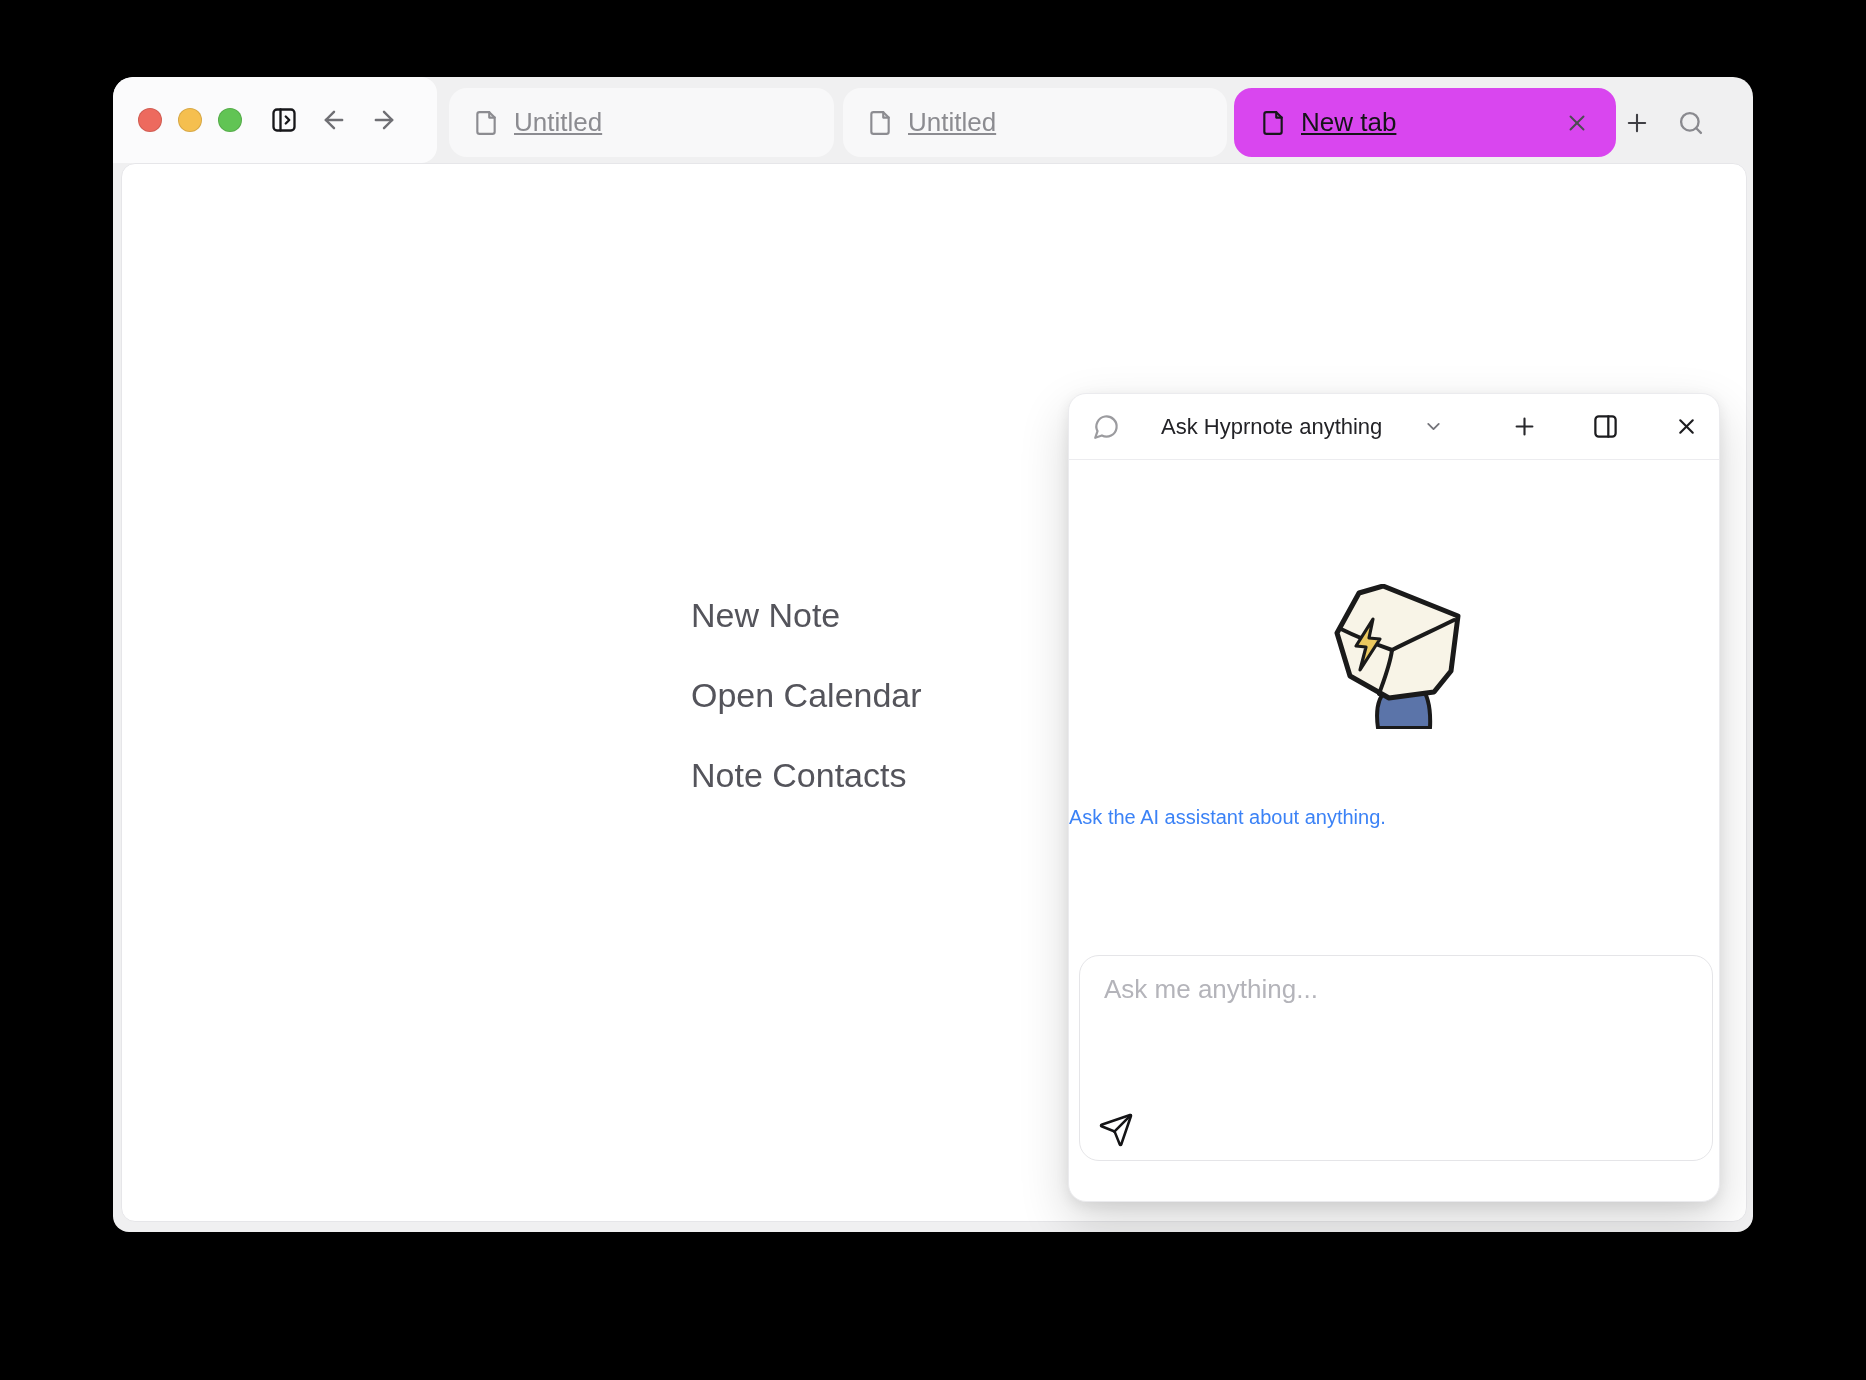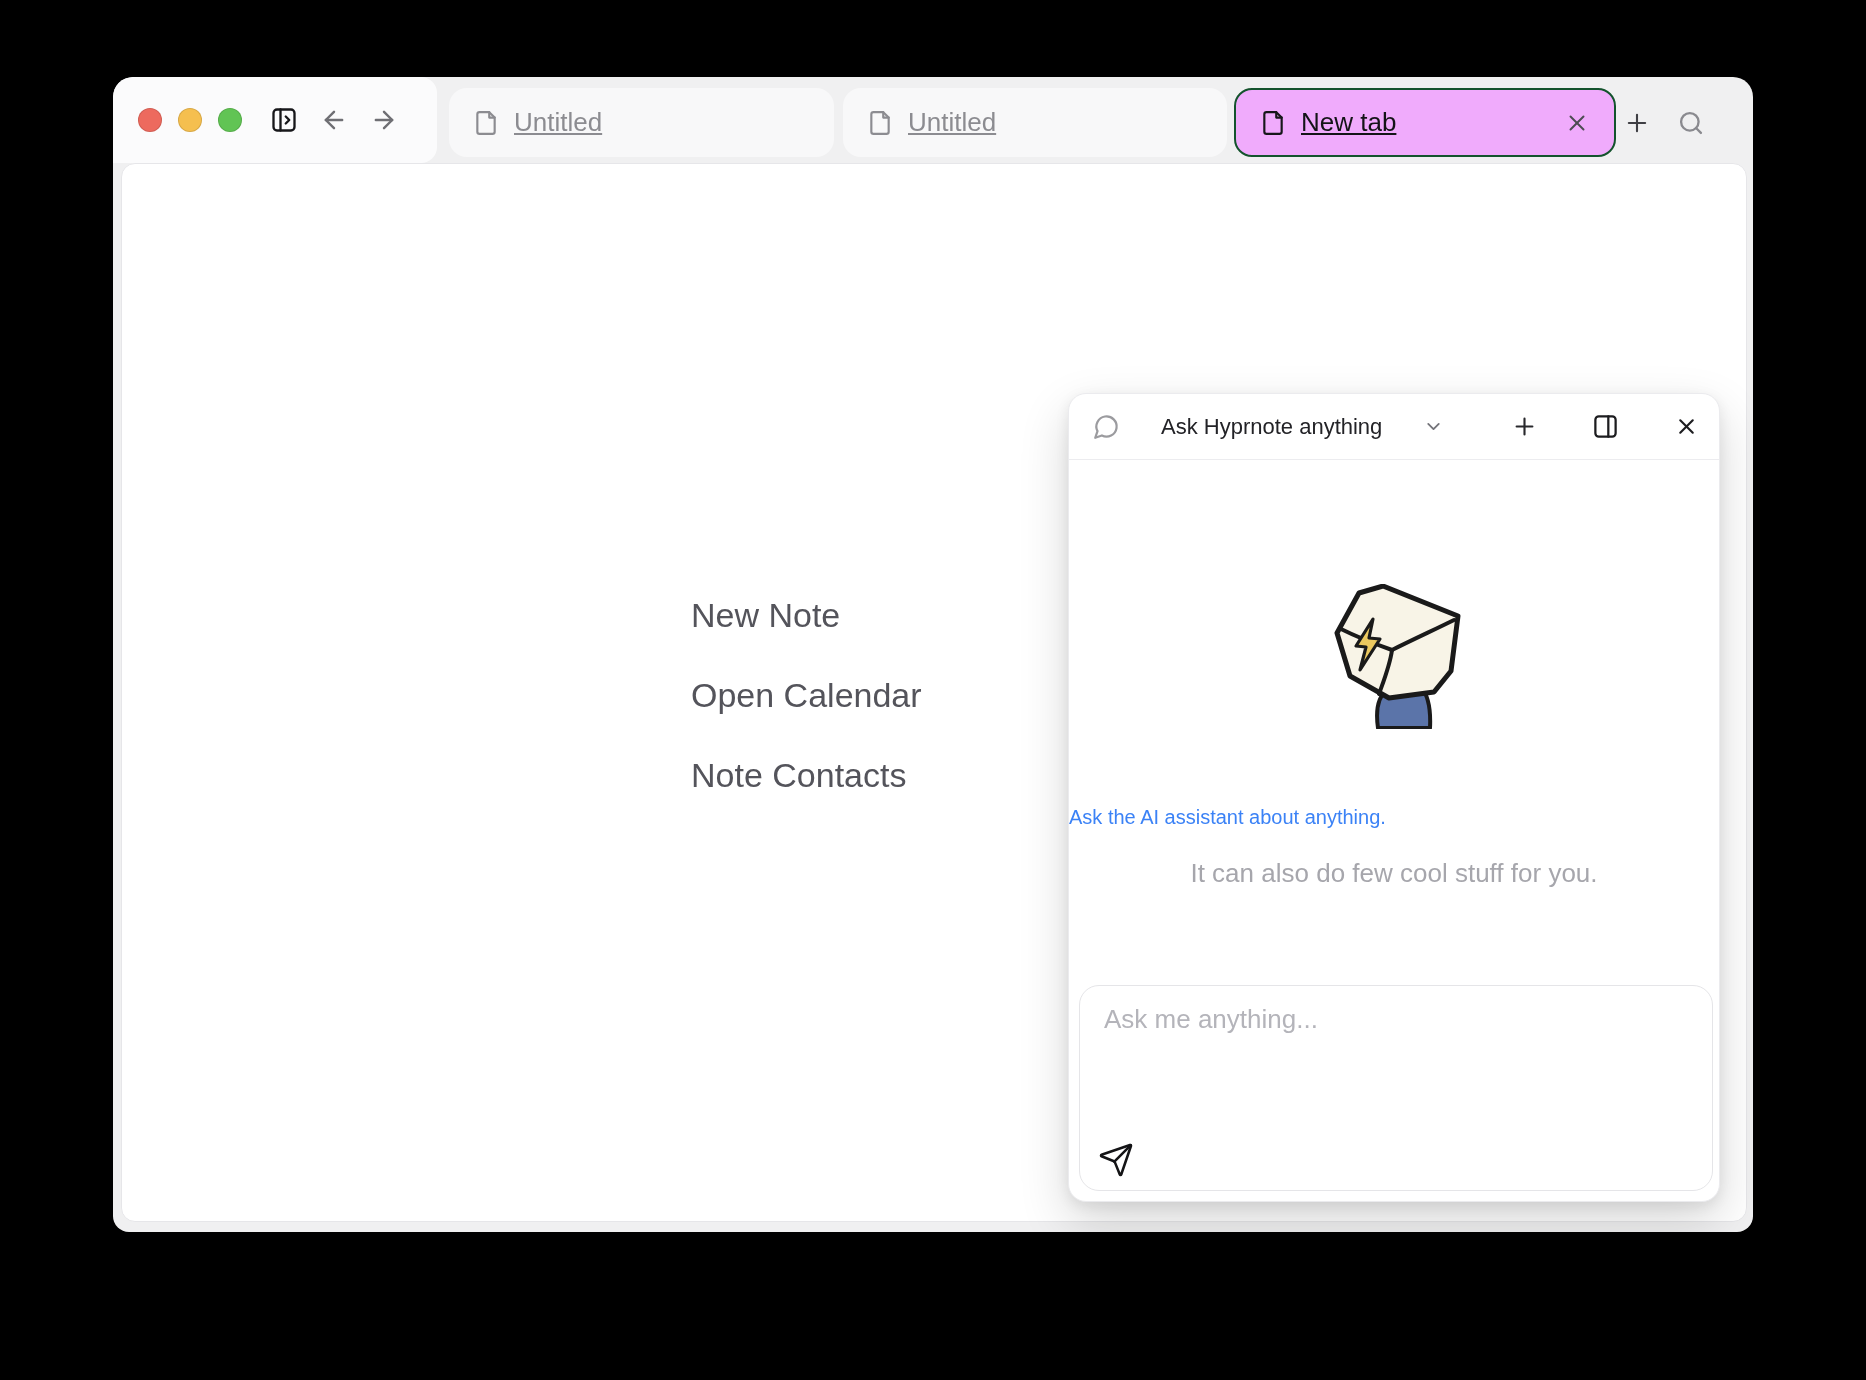--- a/index.html
+++ b/index.html
@@ -15,21 +15,21 @@
     background:#fbfbfc; border-radius:20px 16px 16px 0; display:flex; align-items:center; }
   .traffic { display:flex; gap:16px; margin-left:25px; }
   .light { width:24px; height:24px; border-radius:50%; box-shadow:inset 0 0 0 1px rgba(0,0,0,.12); cursor:default; }
   .tb-icons { display:flex; align-items:center; gap:22px; margin-left:28px; }
   .icon-btn { display:flex; align-items:center; justify-content:center; background:none; border:none; cursor:pointer; padding:0; }
 
   .tab { position:absolute; top:11px; height:69px; border-radius:18px; background:#f8f8f9;
     display:flex; align-items:center; padding:0 24px; cursor:pointer; }
   .tab .file-ic { flex:0 0 auto; }
   .tab .tab-label { margin-left:15px; font-size:26px; color:#8c8c91; white-space:nowrap;text-decoration:underline; }
-  .tab.active { background:#f0abfc; border:2px solid #14532d; }
+  .tab.active { background:#d946ef; border:2px solid #d946ef; }
   .tab.active .tab-label { color:#141417; }
   .tab.active .tab-close { margin-left:auto; }
   .tab1 { left:336px; width:385px; }
   .tab2 { left:730px; width:384px; }
   .tab3 { left:1121px; width:382px; }
 
   .bar-right { position:absolute; top:11px; height:69px; left:1510px; display:flex; align-items:center; gap:26px; }
 
   
   .content-card { position:absolute; left:8px; top:86px; width:1626px; height:1059px;
@@ -49,21 +49,21 @@
   .assistant-header .spacer { flex:1; }
   .assistant-header .split { margin-right:28px; }
 
   .mascot { position:absolute; left:265px; top:190px; width:130px; height:145px; }
 
   .assistant-heading { position:absolute; left:0; top:412px; width:100%; text-align:left;
     font-size:20px; color:#3b82f6; }
   .assistant-subheading { position:absolute; left:0; top:464px; width:100%; text-align:center;
     font-size:26px; color:#a6a6ac; }
 
-  .prompt-box { position:absolute; left:10px; top:591px; width:634px; height:206px;
+  .prompt-box { position:absolute; left:10px; top:561px; width:634px; height:206px;
     border:1.5px solid #e5e5e8; border-radius:20px; background:#fff; }
   .prompt-box textarea { display:block; width:100%; height:150px; border:none; outline:none;
     resize:none; background:transparent; padding:18px 24px; font-size:26px; color:#2b2b2e;
     font-family:inherit; }
   .prompt-box textarea::placeholder { color:#b4b4ba; }
   .send-btn { position:absolute; left:18px; bottom:12px; }
 
   svg { display:block; }
 </style>
 </head>
@@ -217,21 +217,20 @@
         <path d="M44 144 C41 123 45 112 53 106 L87 103 C94 111 97 124 96 144 Z" fill="#5b74a9" stroke="#1a1a1a" stroke-width="4" stroke-linejoin="round"></path>
         <path d="M25 9 L49 2 L124 32 L117 87 L100 108 L55 114 L16 92 L3 49 Z" fill="#f8f4e7" stroke="#1a1a1a" stroke-width="5" stroke-linejoin="round"></path>
         <path d="M7 45 C25 54 44 61 58 66" stroke="#1a1a1a" stroke-width="4" stroke-linecap="round" fill="none"></path>
         <path d="M58 66 C80 55 104 44 120 36" stroke="#1a1a1a" stroke-width="4" stroke-linecap="round" fill="none"></path>
         <path d="M58 66 C56 81 50 96 45 110" stroke="#1a1a1a" stroke-width="4" stroke-linecap="round" fill="none"></path>
         <path d="M39 35 L22 62 L32 63 L26 86 L46 55 L35 54 Z" fill="#ecc95f" stroke="#1a1a1a" stroke-width="3.2" stroke-linejoin="round"></path>
       </svg>
     </div>
 
     <div class="assistant-heading">Ask the AI assistant about anything.</div>
-    <div class="assistant-subheading">It can also do few cool stuff for you.</div>
 
     <div class="prompt-box">
       <textarea placeholder="Ask me anything..." style=""></textarea>
       <button class="icon-btn send-btn">
         <span>
           <svg width="36" height="36" viewBox="0 0 24 24" fill="none" stroke="#141416" stroke-width="1.7" stroke-linecap="round" stroke-linejoin="round">
             <path d="M14.536 21.686a.5.5 0 0 0 .937-.024l6.5-19a.496.496 0 0 0-.635-.635l-19 6.5a.5.5 0 0 0-.024.937l7.93 3.18a2 2 0 0 1 1.112 1.11z"></path>
             <path d="m21.854 2.147-10.94 10.939"></path>
           </svg>
         </span>

